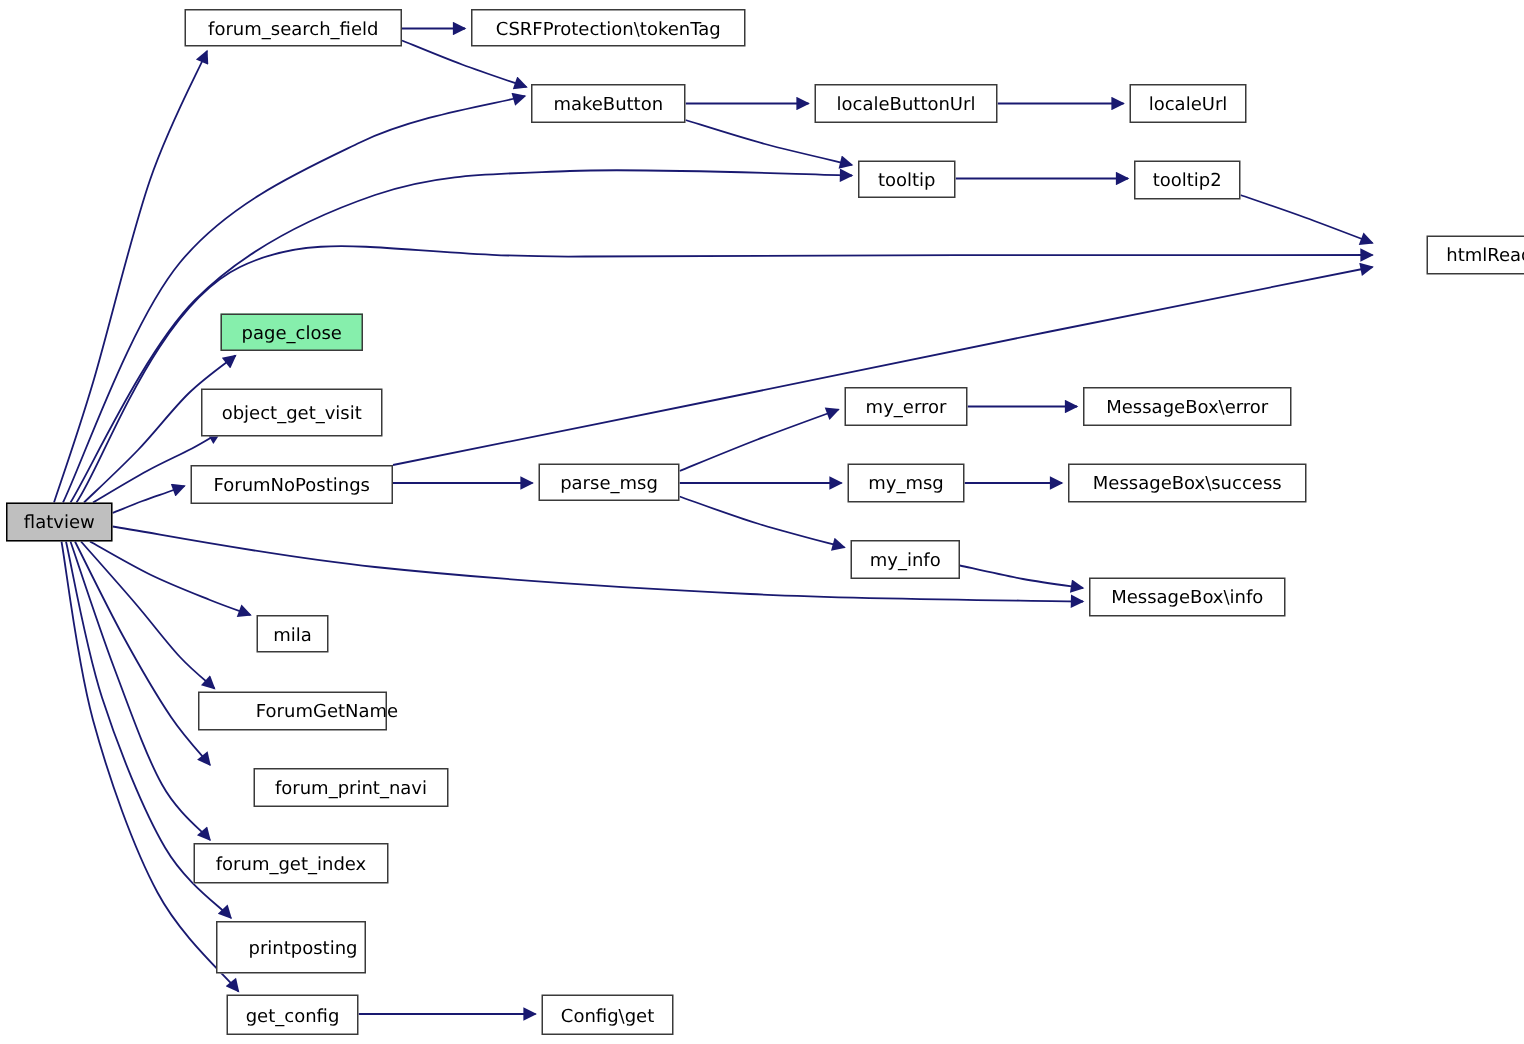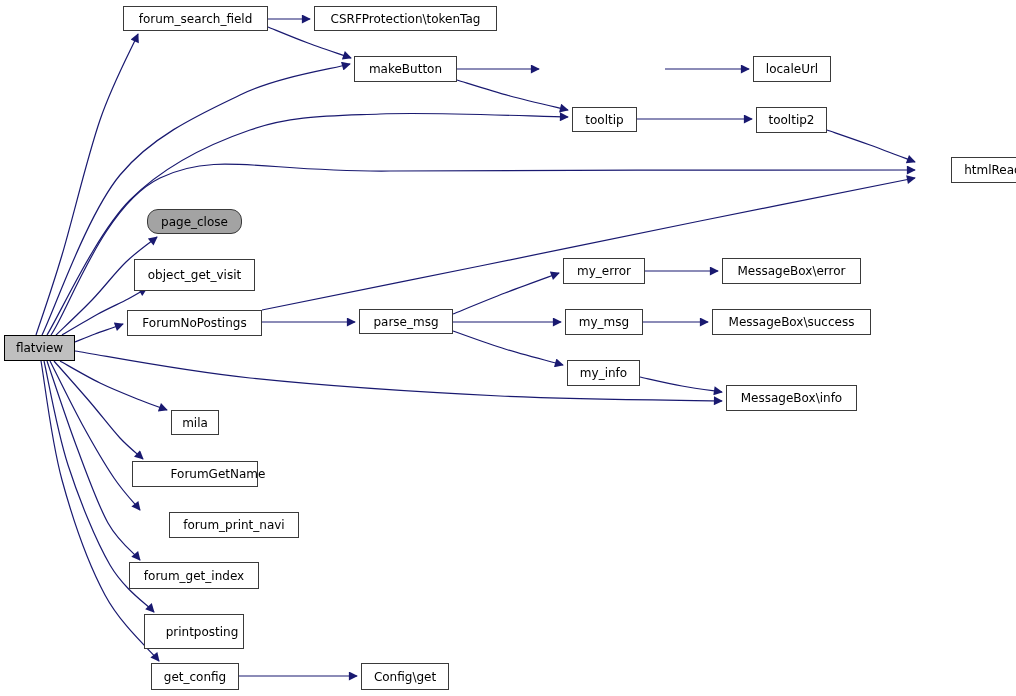--- a/index.html
+++ b/index.html
@@ -81,25 +81,26 @@
         <path d="M643,322 L708,322" fill="none" stroke="#191970" stroke-width="1.2" marker-end="url(#arrowhead)"></path>
         <path d="M640,377 C647,378.5 668.3333333333334,383.5 682,386 C695.6666666666666,388.5 715.3333333333334,391 722,392" fill="none" stroke="#191970" stroke-width="1.2" marker-end="url(#arrowhead)"></path>
         <path d="M239,676 L357,676" fill="none" stroke="#191970" stroke-width="1.2" marker-end="url(#arrowhead)"></path>
       </g>
   </svg>
 
 <div class="node highlight" style="left: 4px; top: 335px; width: 71px; height: 26px; background: rgb(191, 191, 191); border-color: rgb(0, 0, 0);">flatview</div>
     <div class="node" style="left: 123px; top: 6px; width: 145px; height: 25px; background: rgb(255, 255, 255); border-color: rgb(58, 58, 58);">forum_search_field</div>
     <div class="node" style="left: 314px; top: 6px; width: 183px; height: 25px; background: rgb(255, 255, 255); border-color: rgb(58, 58, 58);">CSRFProtection\tokenTag</div>
     <div class="node" style="left: 354px; top: 56px; width: 103px; height: 26px; background: rgb(255, 255, 255); border-color: rgb(58, 58, 58);">makeButton</div>
+    <div class="node" style="left: 543px; top: 56px; width: 122px; height: 26px; background: rgb(255, 255, 255); border-color: rgb(58, 58, 58);">localeButtonUrl</div>
     <div class="node" style="left: 753px; top: 56px; width: 78px; height: 26px; background: rgb(255, 255, 255); border-color: rgb(58, 58, 58);">localeUrl</div>
     <div class="node" style="left: 572px; top: 107px; width: 65px; height: 25px; background: rgb(255, 255, 255); border-color: rgb(58, 58, 58);">tooltip</div>
     <div class="node" style="left: 756px; top: 107px; width: 71px; height: 26px; background: rgb(255, 255, 255); border-color: rgb(58, 58, 58);">tooltip2</div>
     <div class="node" style="left: 951px; top: 157px; width: 91px; height: 26px; background: rgb(255, 255, 255); border-color: rgb(58, 58, 58);">htmlReady</div>
-    <div class="node" style="left: 147px; top: 209px; width: 95px; height: 25px; background: #a3a3a3; border-color: rgb(58, 58, 58); border-radius: 11px;">page_close</div>
+    <div class="node" style="left: 147px; top: 209px; width: 95px; height: 25px; background: #86efac; border-color: rgb(58, 58, 58);">page_close</div>
     <div class="node" style="left: 134px; top: 259px; width: 121px; height: 32px; background: rgb(255, 255, 255); border-color: rgb(58, 58, 58);">object_get_visit</div>
     <div class="node" style="left: 127px; top: 310px; width: 135px; height: 26px; background: rgb(255, 255, 255); border-color: rgb(58, 58, 58);">ForumNoPostings</div>
     <div class="node" style="left: 359px; top: 309px; width: 94px; height: 25px; background: rgb(255, 255, 255); border-color: rgb(58, 58, 58);">parse_msg</div>
     <div class="node" style="left: 563px; top: 258px; width: 82px; height: 26px; background: rgb(255, 255, 255); border-color: rgb(58, 58, 58);">my_error</div>
     <div class="node" style="left: 722px; top: 258px; width: 139px; height: 26px; background: rgb(255, 255, 255); border-color: rgb(58, 58, 58);">MessageBox\error</div>
     <div class="node" style="left: 565px; top: 309px; width: 78px; height: 26px; background: rgb(255, 255, 255); border-color: rgb(58, 58, 58);">my_msg</div>
     <div class="node" style="left: 712px; top: 309px; width: 159px; height: 26px; background: rgb(255, 255, 255); border-color: rgb(58, 58, 58);">MessageBox\success</div>
     <div class="node" style="left: 567px; top: 360px; width: 73px; height: 26px; background: rgb(255, 255, 255); border-color: rgb(58, 58, 58);">my_info</div>
     <div class="node" style="left: 726px; top: 385px; width: 131px; height: 26px; background: rgb(255, 255, 255); border-color: rgb(58, 58, 58);">MessageBox\info</div>
     <div class="node" style="left: 171px; top: 410px; width: 48px; height: 25px; background: rgb(255, 255, 255); border-color: rgb(58, 58, 58);">mila</div>

